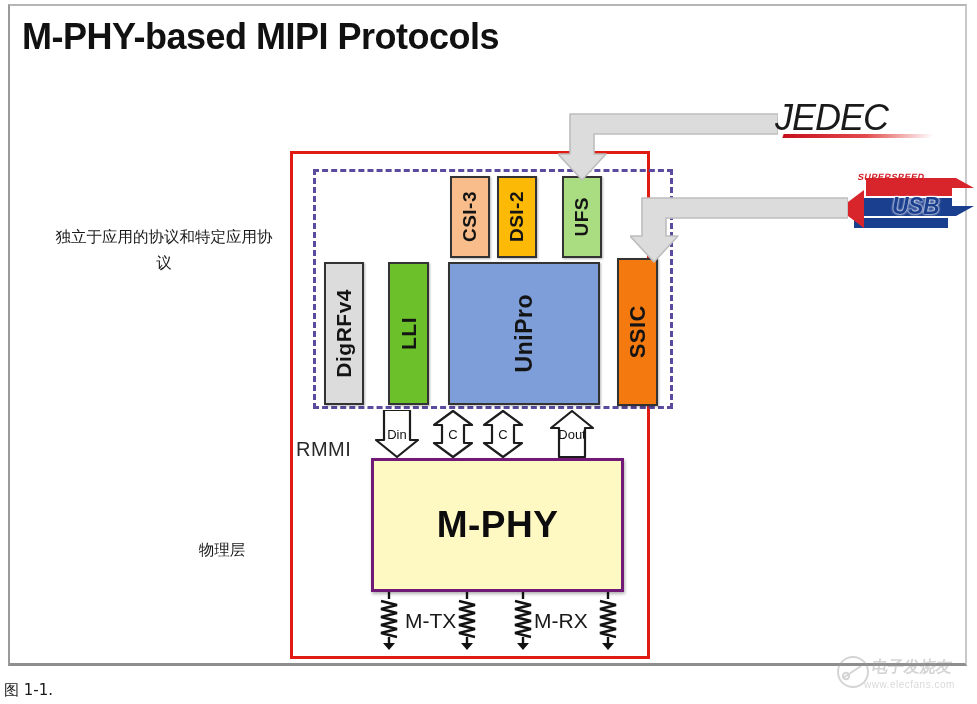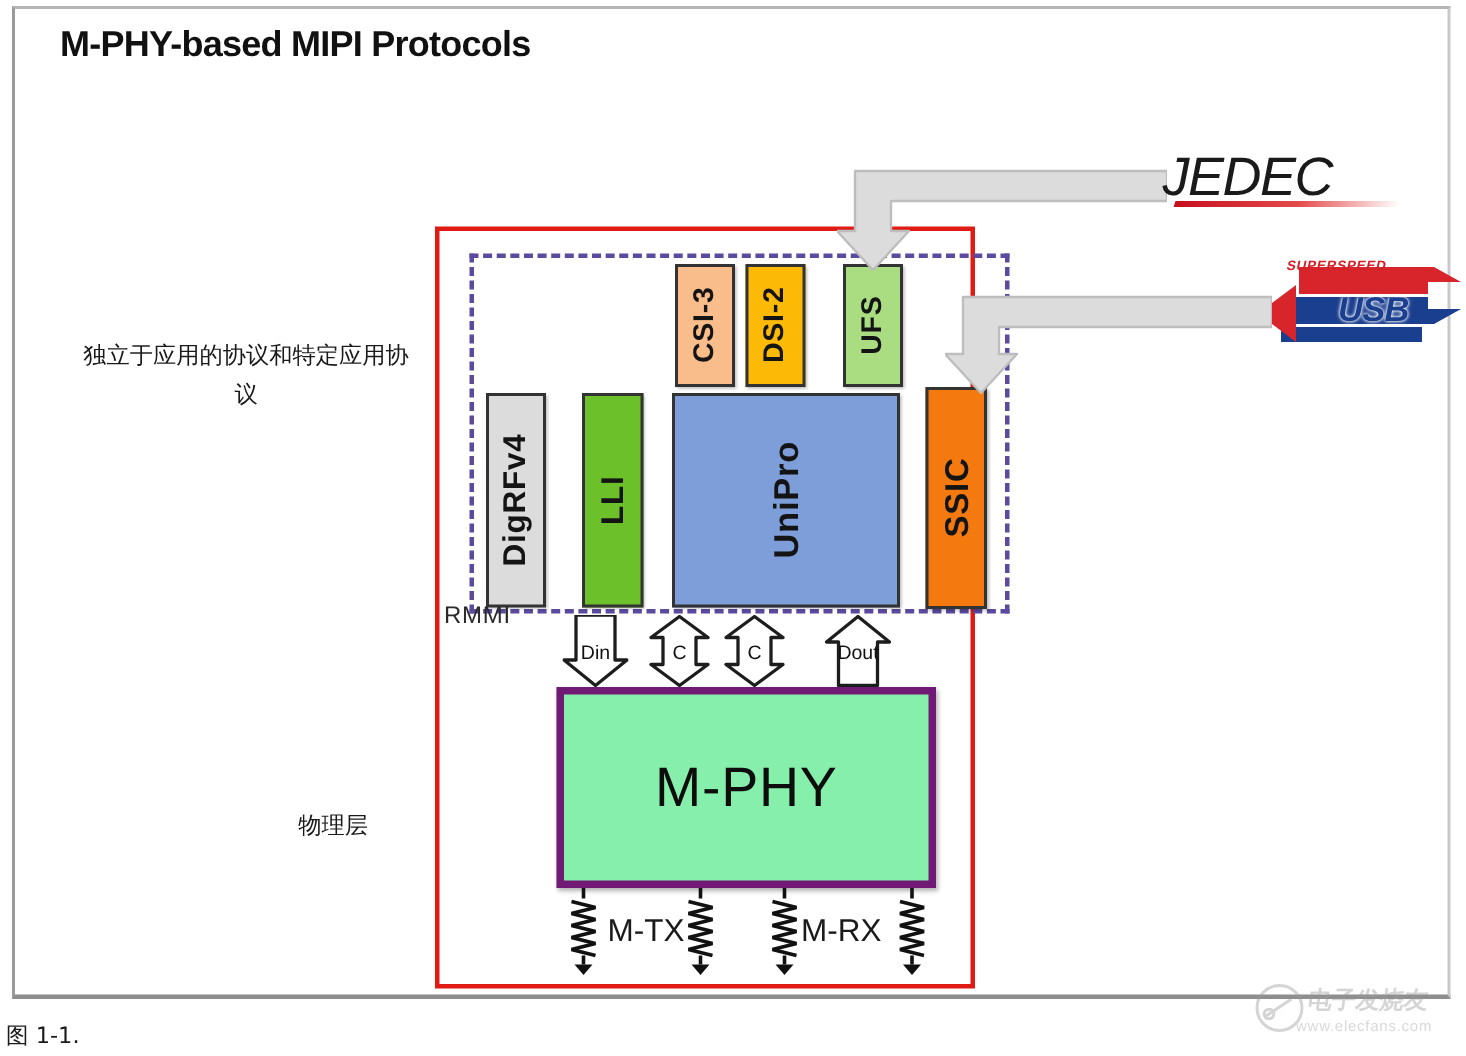--- a/index.html
+++ b/index.html
@@ -15,22 +15,22 @@
     position:absolute;left:8px;top:4px;width:959px;height:662px;
     background:#ffffff;
     border-left:2px solid #9a9a9a;
     border-top:2px solid #b5b5b5;
     border-right:2px solid #c9c9c9;
     border-bottom:3px solid #8e8e8e;
     box-sizing:border-box;
   }
   
   #figure-title{
-    position:absolute;left:30px;top:10px;
-    font-size:24px;font-weight:bold;color:#111111;
+    position:absolute;left:12px;top:10px;
+    font-size:36px;font-weight:bold;color:#111111;
     letter-spacing:-0.5px;white-space:nowrap;
   }
   
   .side-note{
     position:absolute;
     font-size:15.5px;color:#1a1a1a;line-height:26px;text-align:center;
     font-family:"DejaVu Sans","Liberation Sans",sans-serif;
   }
   #note-protocol{left:38px;top:218px;width:232px;}
   #note-phy{left:142px;top:531px;width:140px;}
@@ -63,29 +63,29 @@
   #blk-digrfv4{left:314px;top:256px;width:40px;height:143px;background:#dcdcdc;font-size:21px;}
   #blk-lli{left:378px;top:256px;width:41px;height:143px;background:#6cc02a;font-size:21px;}
   #blk-unipro{left:438px;top:256px;width:152px;height:143px;background:#7d9ed8;font-size:23px;}
   #blk-ssic{left:607px;top:252px;width:41px;height:148px;background:#f47a10;font-size:22px;}
   #blk-csi3{left:440px;top:170px;width:40px;height:82px;background:#f8bd8a;font-size:19px;}
   #blk-dsi2{left:487px;top:170px;width:40px;height:82px;background:#fcba07;font-size:19px;}
   #blk-ufs{left:552px;top:170px;width:40px;height:82px;background:#aadd82;font-size:19px;}
   
   #blk-mphy{
     position:absolute;left:361px;top:452px;width:253px;height:134px;
-    background:#86efac;border:5px solid #701a75;box-sizing:border-box;
+    background:#fef9c3;border:3px solid #701a75;box-sizing:border-box;
     display:flex;align-items:center;justify-content:center;
-    font-size:37px;font-weight:normal;color:#0d0d0d;letter-spacing:0.5px;
+    font-size:37px;font-weight:bold;color:#0d0d0d;letter-spacing:0.5px;
     box-shadow:1px 2px 3px rgba(0,0,0,.3);
   }
   
   #rmmi-label{
-    position:absolute;left:286px;top:396px;
-    font-size:16px;color:#2a2a2a;font-weight:normal;letter-spacing:0.5px;
+    position:absolute;left:286px;top:432px;
+    font-size:20px;color:#2a2a2a;font-weight:normal;letter-spacing:0.5px;
   }
   
   .rmmi-arrow{position:absolute;top:404px;width:44px;height:48px;}
   .rmmi-arrow svg{display:block;width:44px;height:48px;}
   .rmmi-arrow .lbl{
     position:absolute;left:0;top:0;width:44px;height:48px;
     display:flex;align-items:center;justify-content:center;
     font-size:13px;color:#111;font-weight:normal;pointer-events:none;
   }
   #rmmi-din{left:365px;}

